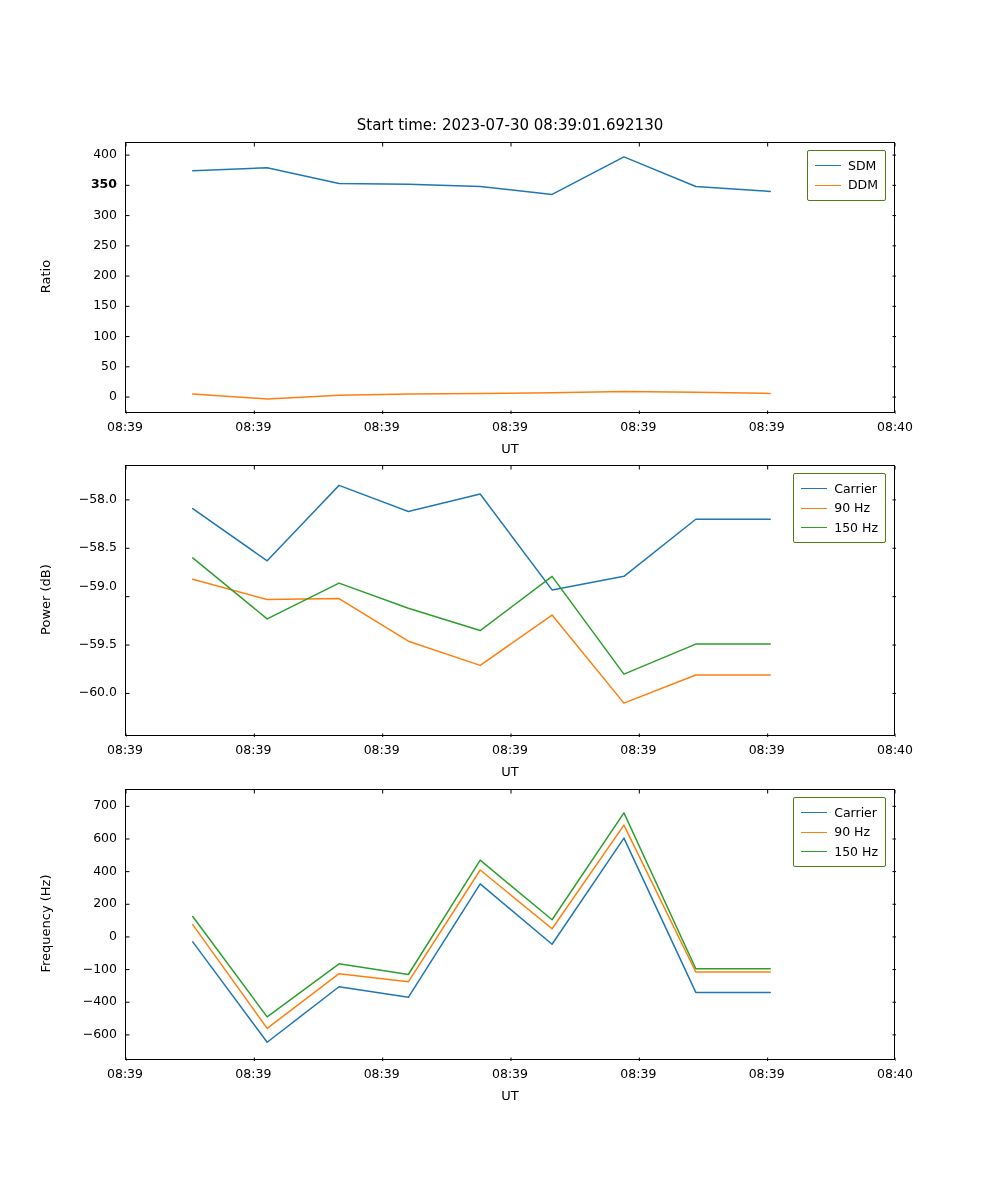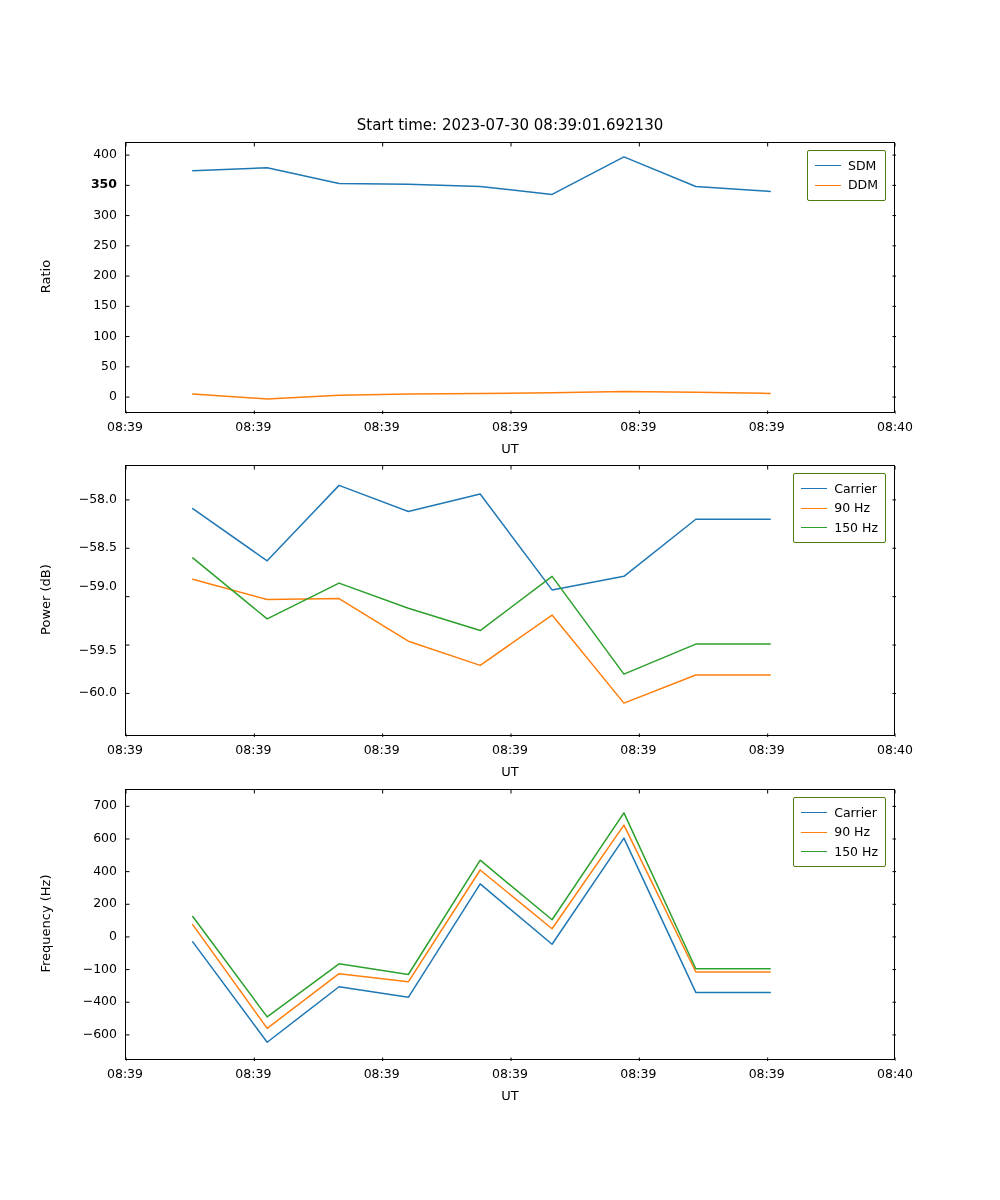--- a/index.html
+++ b/index.html
@@ -195,21 +195,21 @@
         </svg>
       </div>
       <div class="tick-label-x" style="left: -40px; top: 277px; width: 80px;">08:39</div>
       <div class="tick-label-x" style="left: 88.3333px; top: 277px; width: 80px;">08:39</div>
       <div class="tick-label-x" style="left: 216.667px; top: 277px; width: 80px;">08:39</div>
       <div class="tick-label-x" style="left: 345px; top: 277px; width: 80px;">08:39</div>
       <div class="tick-label-x" style="left: 473.333px; top: 277px; width: 80px;">08:39</div>
       <div class="tick-label-x" style="left: 601.667px; top: 277px; width: 80px;">08:39</div>
       <div class="tick-label-x" style="left: 730px; top: 277px; width: 80px;">08:40</div>
       <div class="tick-label-y" style="left: -66px; top: 219.446px; width: 58px;">−60.0</div>
-      <div class="tick-label-y" style="left: -66px; top: 171.054px; width: 58px; margin-top: 6px;">−59.5</div>
+      <div class="tick-label-y" style="left: -66px; top: 171.054px; width: 58px;">−59.5</div>
       <div class="tick-label-y" style="left: -66px; top: 113px; width: 58px;">−59.0</div>
       <div class="tick-label-y" style="left: -66px; top: 74.2679px; width: 58px;">−58.5</div>
       <div class="tick-label-y" style="left: -66px; top: 25.875px; width: 58px;">−58.0</div>
       <div class="xlabel" style="left: 0px; top: 299px; width: 770px;">UT</div>
       <div class="ylabel" style="width: 271px; left: -215.5px; top: 126.5px; text-align: center; transform: rotate(-90deg);">Power (dB)</div>
       <div class="legend" style="right: 9px; top: 8px;">
         <div class="legend-row">
           <span class="legend-swatch" style="border-top-color: rgb(31, 119, 180);"></span>
           <span class="legend-label">Carrier</span>
         </div>

